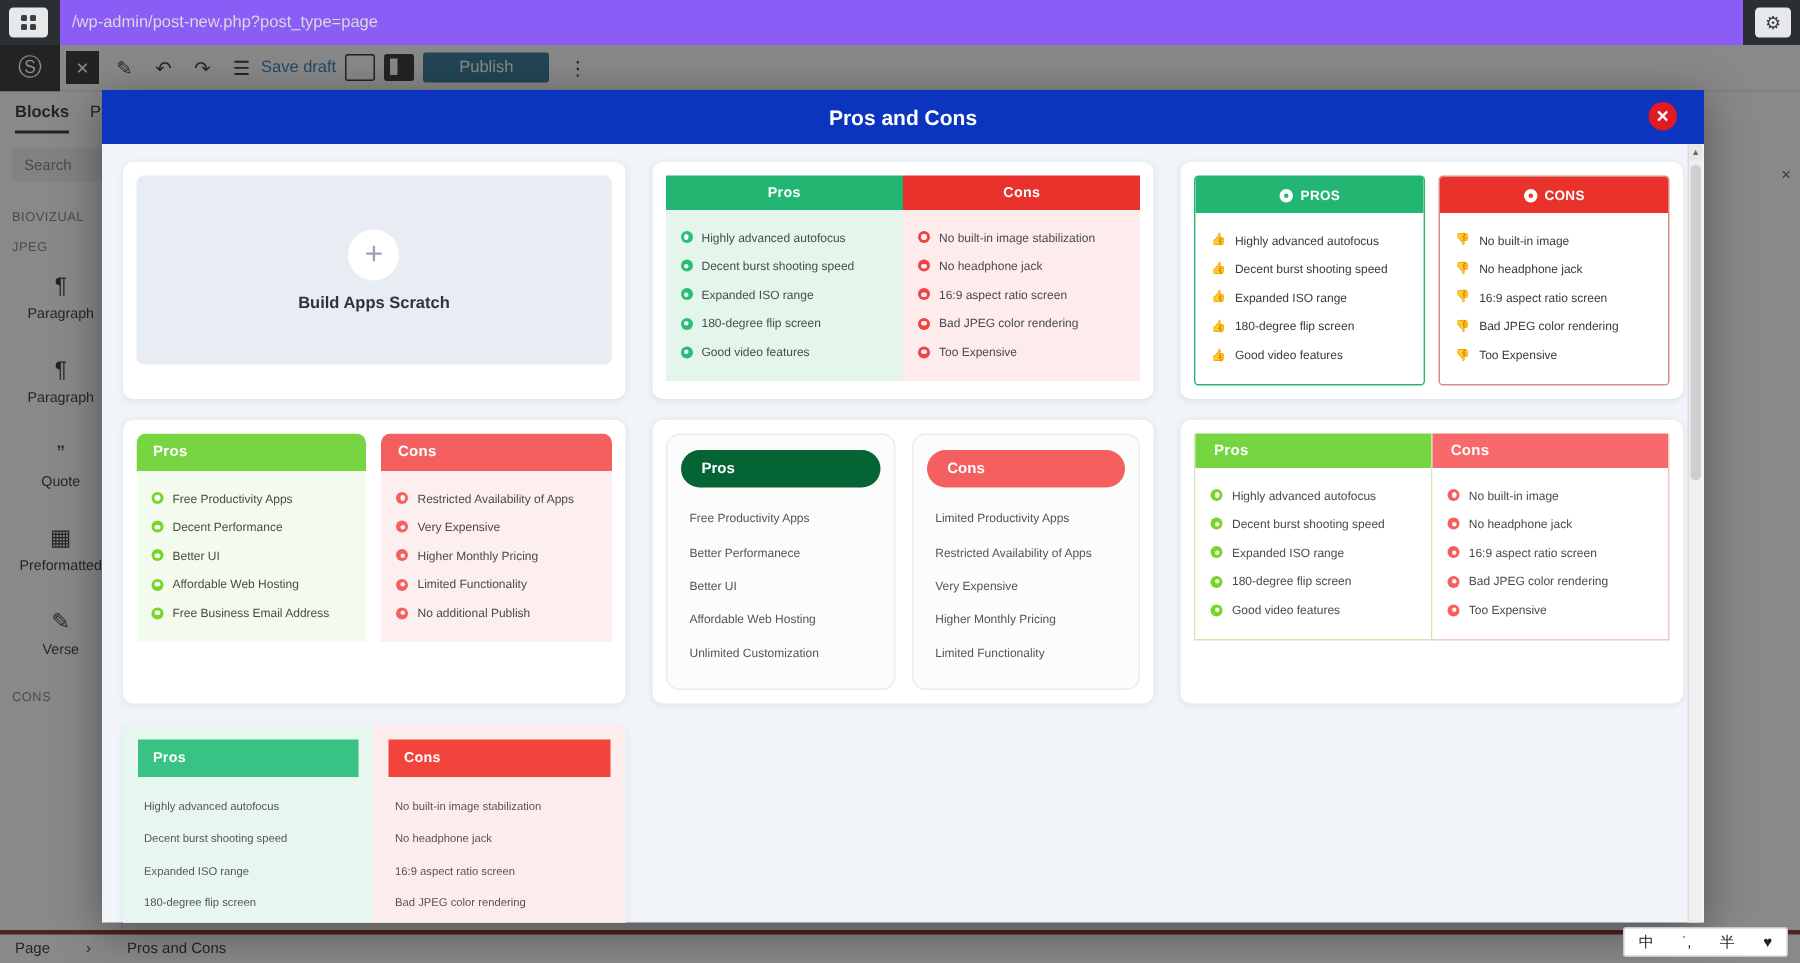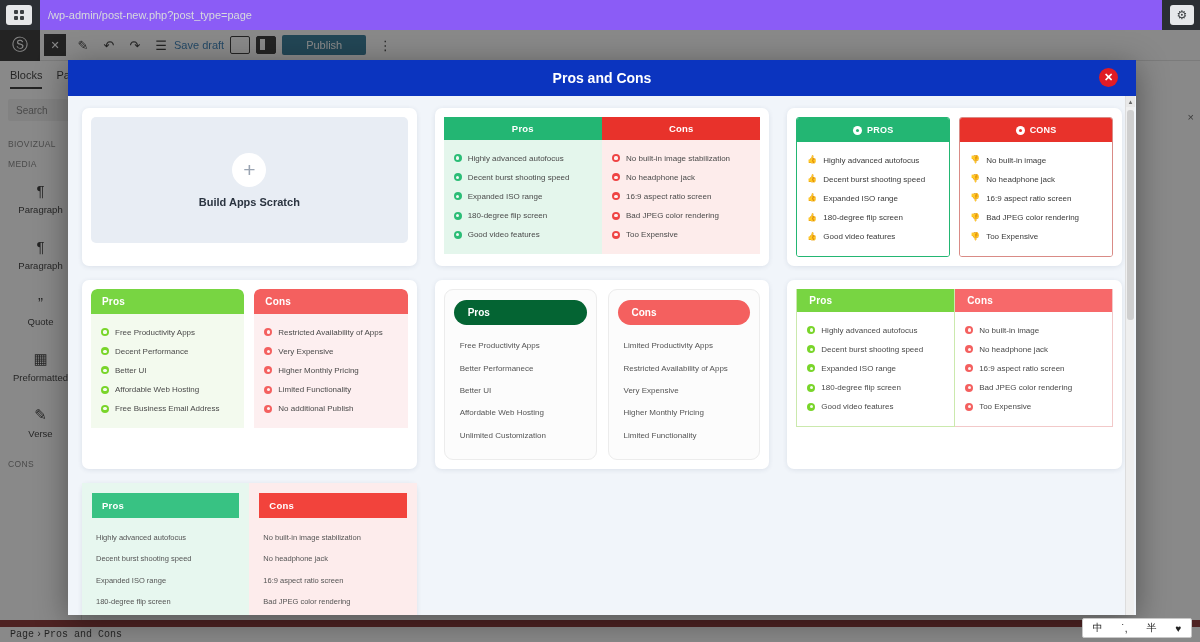--- a/index.html
+++ b/index.html
@@ -63,41 +63,41 @@
   #publish-btn { background: #1c6b8c; color: #fff; font-size: 11px;
     padding: 4px 24px; border-radius: 2px; }
   .icon-sq { width: 20px; height: 18px; border: 1.5px solid #1e1e1e; border-radius: 2px; }
   .icon-sq.filled { background: #1e1e1e; position: relative; }
   .icon-sq.filled:after { content: ""; position: absolute; left: 3px; top: 2px;
     width: 5px; height: 11px; background: #fff; }
 
   #wp-body { display: flex; height: 581px; }
   #wp-sidebar { width: 82px; border-right: 1px solid #e0e0e0; background: #fff; }
   #sidebar-tabs { display: flex; gap: 14px; padding: 8px 10px 0; font-size: 11px; color: #1e1e1e; }
-  #sidebar-tabs .tab.active { border-bottom: 2px solid #1e1e1e; padding-bottom: 6px; font-weight: 400; }
+  #sidebar-tabs .tab.active { border-bottom: 2px solid #1e1e1e; padding-bottom: 6px; font-weight: 700; }
   #sidebar-tabs .tab { padding-bottom: 6px; }
   #sidebar-search {
     margin: 10px 8px; height: 22px; background: #f0f0f0; border-radius: 2px;
     display: flex; align-items: center; padding: 0 8px; font-size: 10px; color: #757575;
   }
   .cat-label { font-size: 8.5px; color: #757575; letter-spacing: .4px; padding: 8px 8px 2px; }
   .block-item { display: flex; flex-direction: column; align-items: center; gap: 6px;
     padding: 12px 4px; font-size: 9.5px; color: #1e1e1e; text-align: center; }
   .block-glyph { font-size: 15px; color: #1e1e1e; line-height: 1; }
   .tbl-glyph { width: 17px; height: 15px; background:
       repeating-linear-gradient(to right, #2d7fd0 0 3px, #bcd9f2 3px 4px),
       #2d7fd0; border: 1px solid #2d7fd0; }
   #wp-canvas { flex: 1; background: #fff; position: relative; }
   #canvas-text { position: absolute; right: 14px; top: 42px; width: 250px;
     font-size: 12px; color: #1e1e1e; line-height: 1.6; text-align: left; }
   #canvas-x { position: absolute; right: 6px; top: 50px; font-size: 11px; color: #555; }
   #wp-statusbar {
     position: absolute; bottom: 0; left: 0; right: 0; height: 22px;
-    border-top: 7px solid #7f1d1d; display: flex; align-items: center;
-    padding: 0 10px; gap: 2px; font-size: 10px; color: #1e1e1e; background: #fff; font-family: Liberation Mono, monospace;
+    border-top: 3px solid #7f1d1d; display: flex; align-items: center;
+    padding: 0 10px; gap: 24px; font-size: 10px; color: #1e1e1e; background: #fff;
   }
 
   
   #dim {
     position: absolute; top: 30px; left: 0; width: 1200px; height: 612px;
     background: rgba(40,40,40,0.55);
   }
 
   
   #modal {
@@ -282,21 +282,21 @@
   <div id="wp-body">
     <div id="wp-sidebar">
       <div id="sidebar-tabs">
         <span class="tab active">Blocks</span>
         <span class="tab">Patt</span>
       </div>
       <div id="sidebar-search">
         <span>Search</span>
       </div>
       <div class="cat-label">BIOVIZUAL</div>
-      <div class="cat-label">MEDIA</div>
+      <div class="cat-label">JPEG</div>
       <div class="block-item">
         <span class="block-glyph">¶</span>
         <span>Paragraph</span>
       </div>
       <div class="block-item">
         <span class="block-glyph">¶</span>
         <span>Paragraph</span>
       </div>
       <div class="block-item">
         <span class="block-glyph">”</span>

